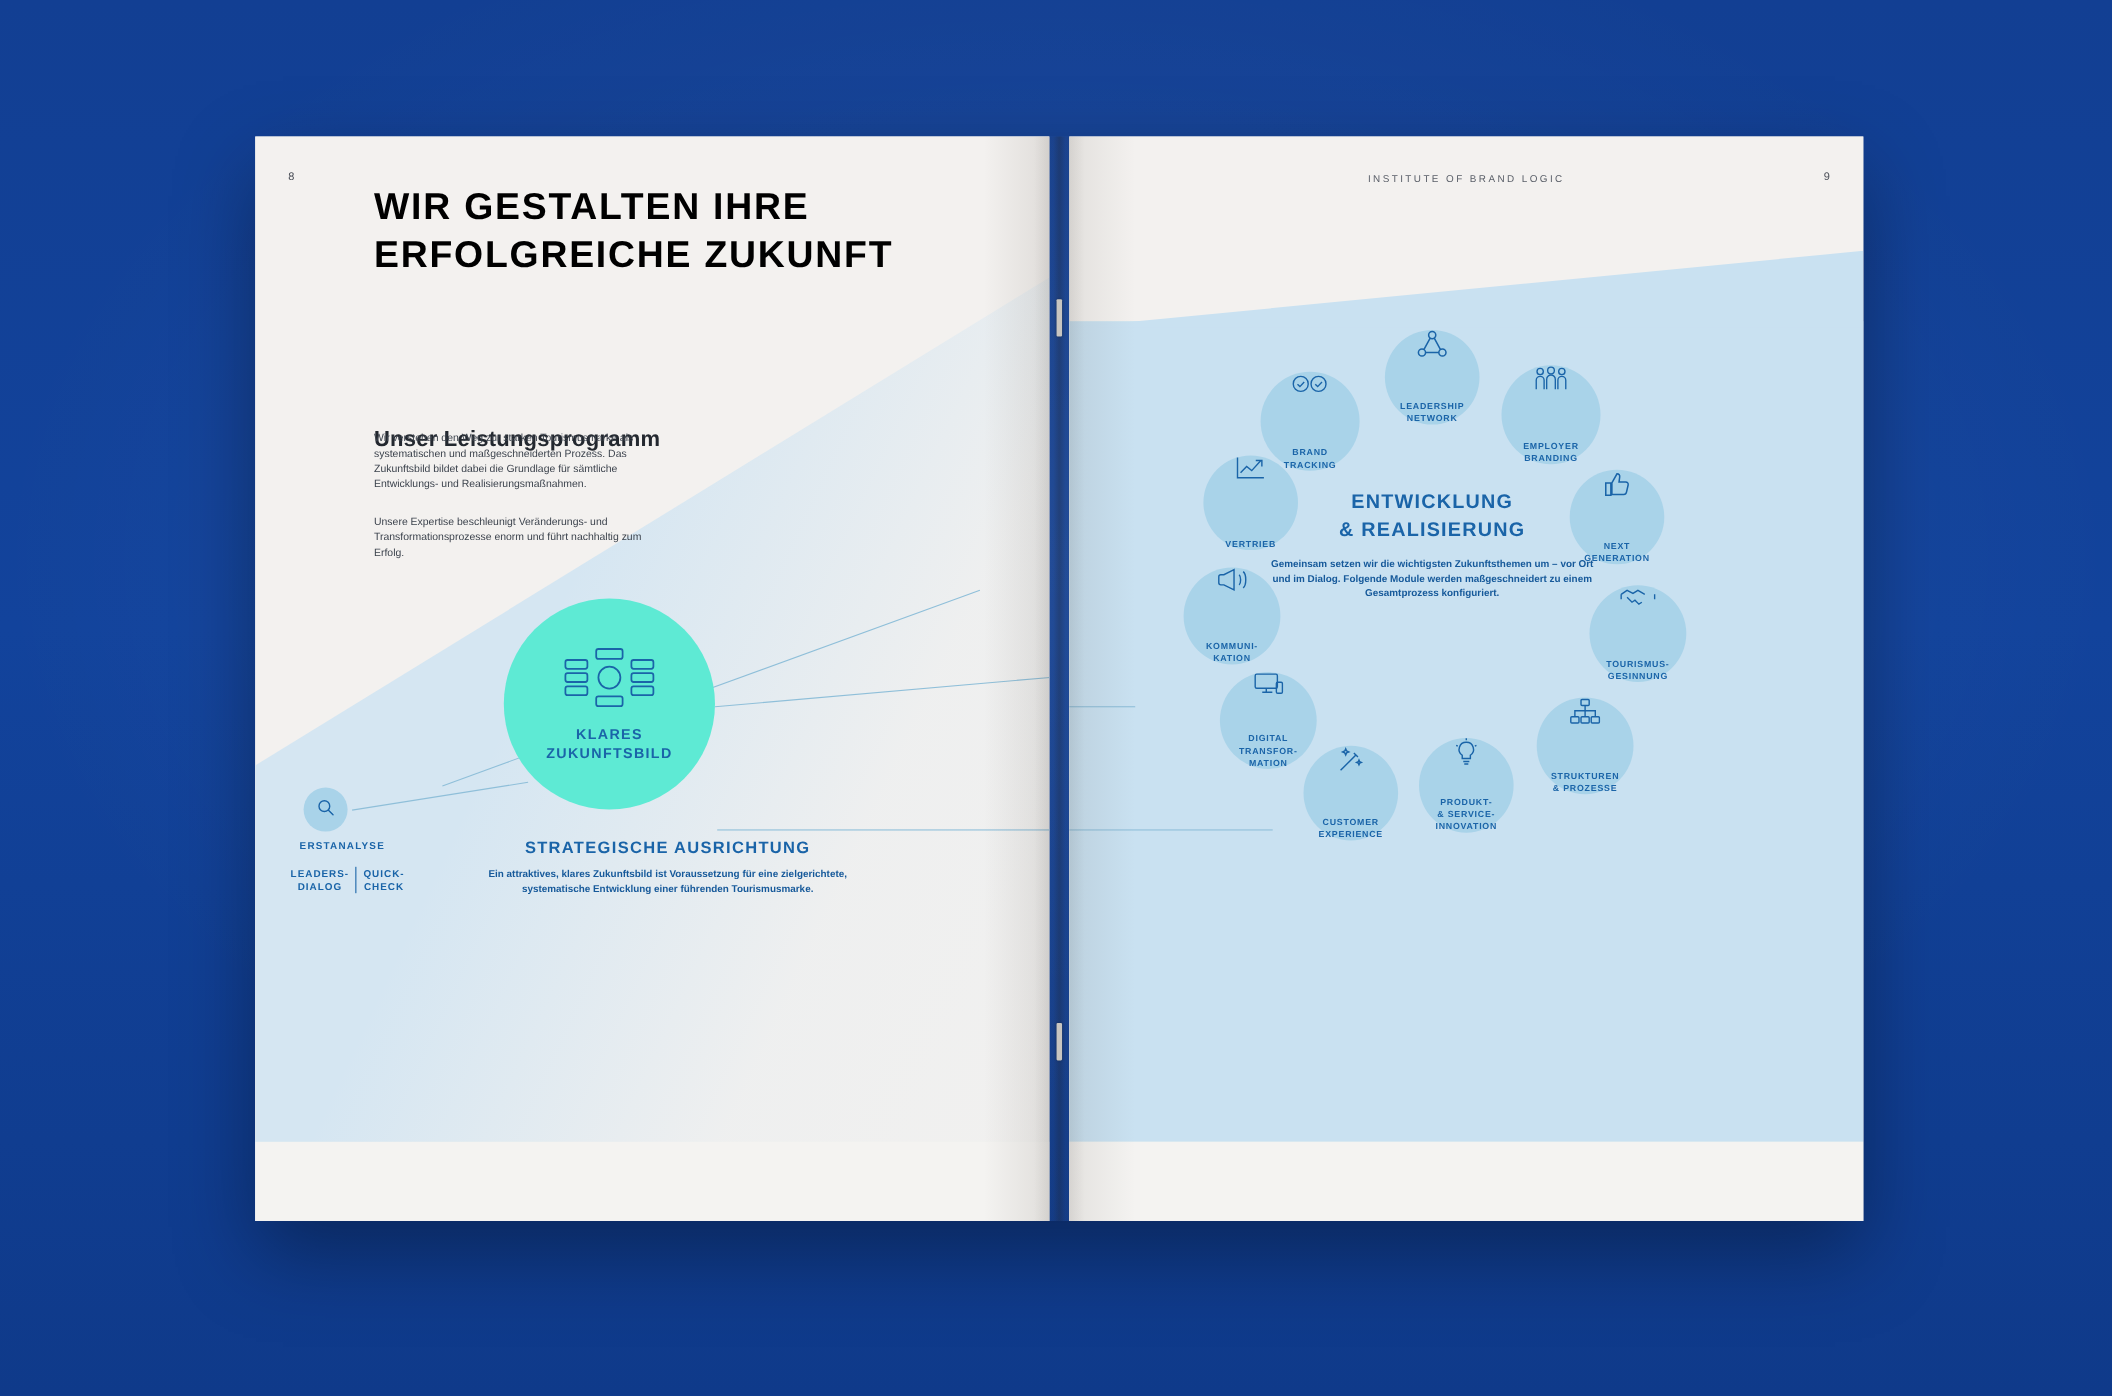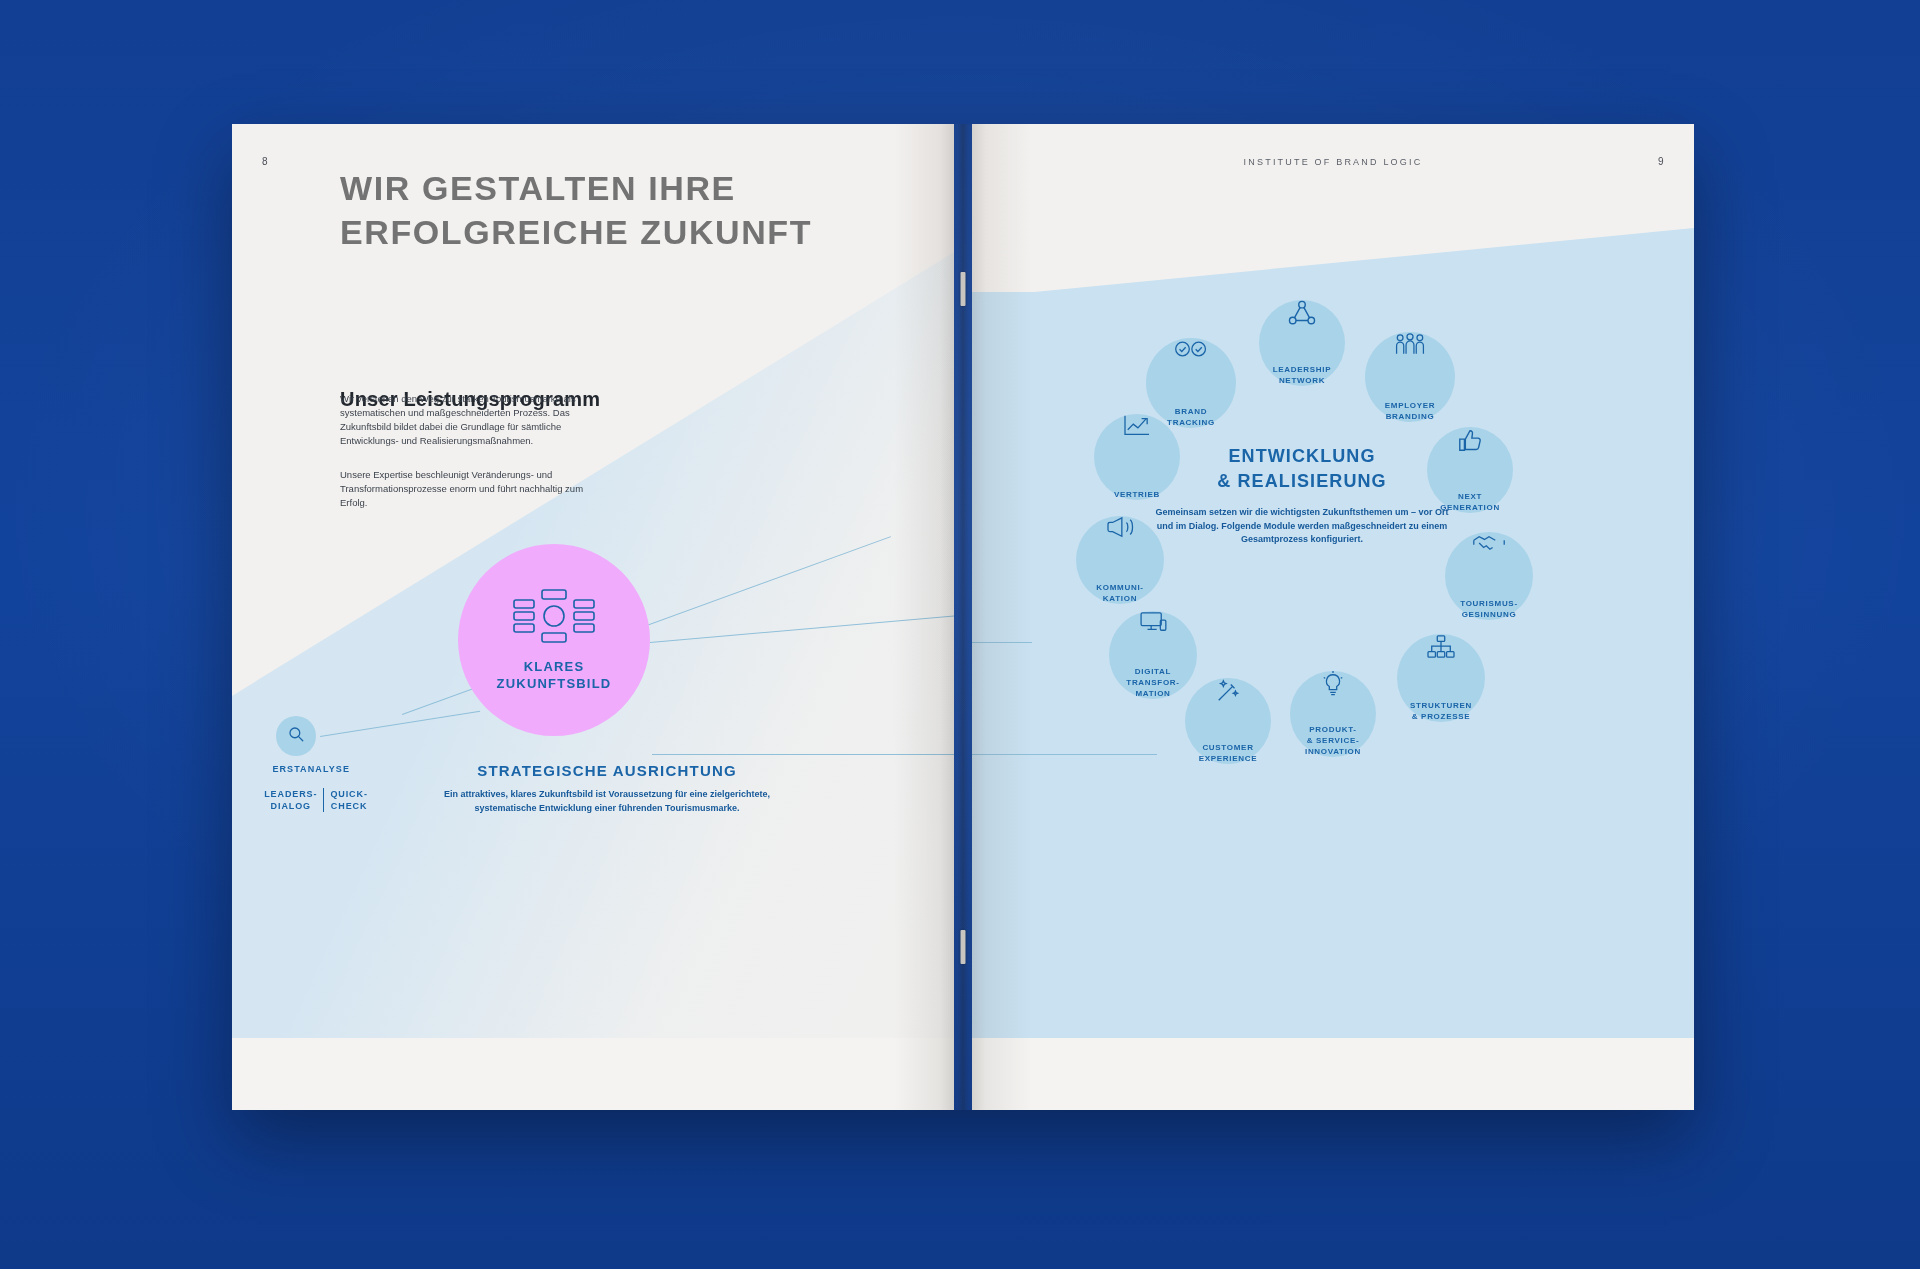--- a/index.html
+++ b/index.html
@@ -51,21 +51,21 @@
   .folio-right{right:30px;}
   .brandline{
     position:absolute;top:33px;left:50%;transform:translateX(-50%);
     font-size:9px;letter-spacing:2.2px;color:#5b6069;white-space:nowrap;
   }
 
   
   .headline{
     position:absolute;left:108px;top:42px;
     font-size:34px;line-height:44px;letter-spacing:1.6px;
-    color:#737373;font-weight:700;
+    color:#000000;font-weight:700;
   }
   .sub-title{
     position:absolute;left:108px;top:240px;
     font-size:20px;font-weight:700;color:#23282f;letter-spacing:.2px;margin-top:24px;
   }
   .body-copy{
     position:absolute;left:108px;width:250px;
     font-size:9.5px;line-height:14px;color:#3c434d;
   }
   .body-copy.p1{top:268px;}
@@ -88,21 +88,21 @@
   }
 
   
   .footer-band{
     position:absolute;left:0;right:0;bottom:0;height:72px;background:#f4f3f1;z-index:5;
   }
 
   
   .big-circle{
     position:absolute;left:226px;top:420px;width:192px;height:192px;border-radius:50%;
-    background:#f0abfc;display:flex;flex-direction:column;align-items:center;justify-content:center;
+    background:#5eead4;display:flex;flex-direction:column;align-items:center;justify-content:center;
     z-index:8;
   }
   .big-circle .cap{
     margin-top:10px;text-align:center;color:#1a64a8;font-weight:700;
     font-size:13px;letter-spacing:1.2px;line-height:17px;
   }
   
   .small-circle{
     position:absolute;left:44px;top:592px;width:40px;height:40px;border-radius:50%;
     background:#a9d3e9;display:flex;align-items:center;justify-content:center;z-index:8;

